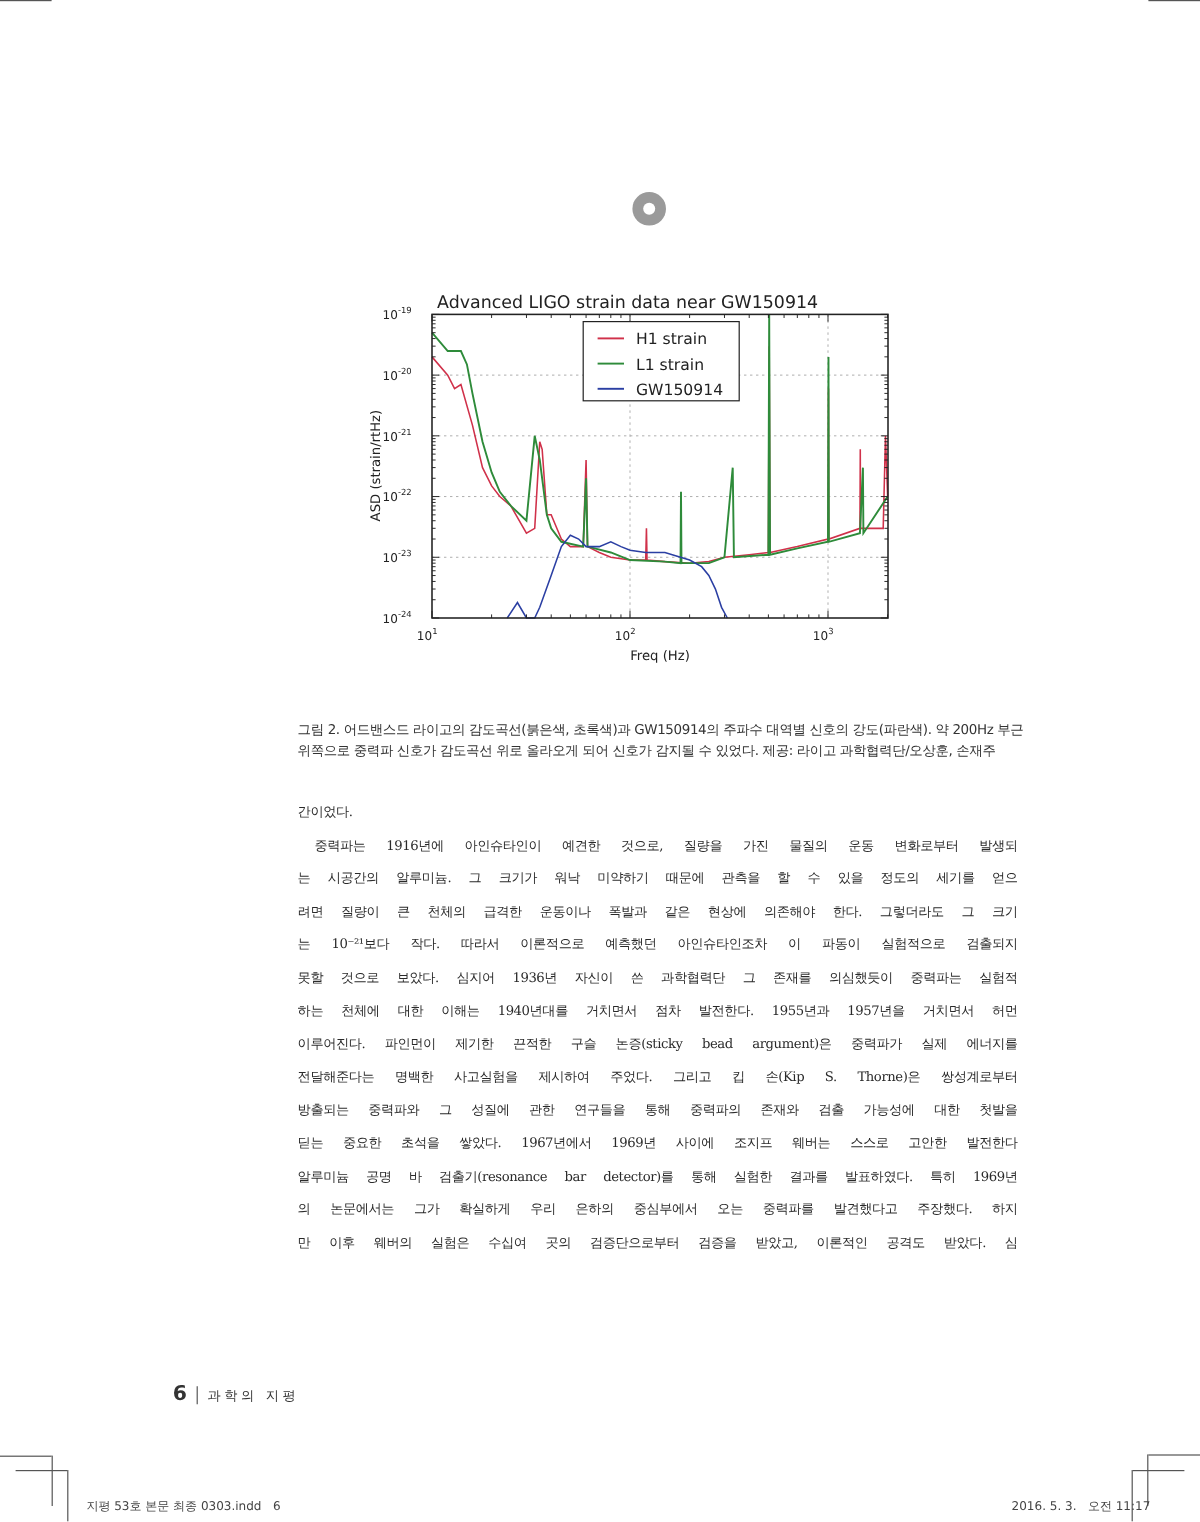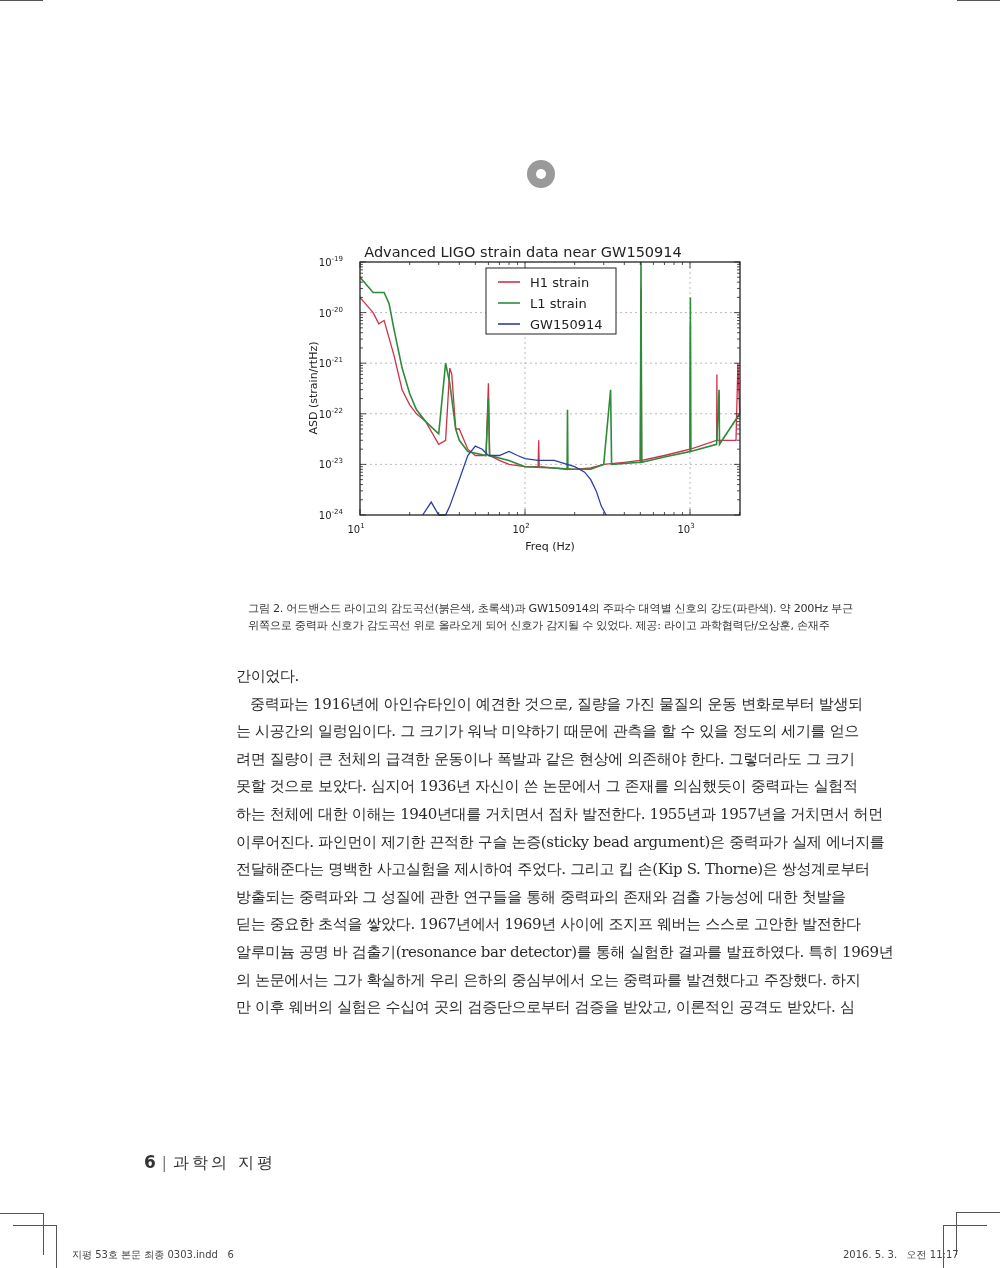--- a/index.html
+++ b/index.html
@@ -2,28 +2,28 @@
 <html><head>
 <meta charset="utf-8">
 <style>
   html, body { margin:0; padding:0; background:#ffffff; }
   body { width:1000px; height:1268px; position:relative; overflow:hidden; font-family:"DejaVu Sans", sans-serif; color:#222; }
   .crop { position:absolute; background:#555; }
   .ring { position:absolute; left:527px; top:160px; width:28px; height:28px; border-radius:50%; background:#9a9a9a; }
   .ring::after { content:""; position:absolute; left:9px; top:9px; width:10px; height:10px; border-radius:50%; background:#fff; }
   #chart { position:absolute; left:295px; top:235px; width:460px; height:325px; }
   .caption { position:absolute; left:248px; top:601px; width:610px; font-family:"DejaVu Sans", sans-serif; font-size:11.2px; line-height:16.5px; color:#333; letter-spacing:-0.3px; }
-  .body-text { position:absolute; left:236px; top:663px; width:600px; font-family:"DejaVu Serif", serif; font-size:15px; line-height:27.6px; color:#2a2a2a; letter-spacing:-0.35px; }
+  .body-text { position:absolute; left:248px; top:663px; width:600px; font-family:"DejaVu Serif", serif; font-size:11px; line-height:27.6px; color:#2a2a2a; letter-spacing:-0.35px; }
   .body-text .line { display:block; white-space:nowrap; text-align-last:justify; text-align:justify; }
   .body-text .line.last { text-align-last:left; }
   .body-text .indent { padding-left:14px; }
   .folio { position:absolute; left:144px; top:1152px; font-family:"DejaVu Sans", sans-serif; font-size:15px; color:#333; }
   .folio .num { font-weight:bold; font-size:17px; }
   .folio .sep { margin:0 6px; color:#777; }
-  .folio .title { letter-spacing:3px; font-size:16px; }
+  .folio .title { letter-spacing:3px; font-size:11px; }
   .slug-left { position:absolute; left:72px; top:1248px; font-size:10px; color:#444; font-family:"DejaVu Sans", sans-serif; }
   .slug-right { position:absolute; left:843px; top:1248px; font-size:10px; color:#444; font-family:"DejaVu Sans", sans-serif; }
 </style>
 </head>
 <body>
 
 <div class="crop" style="left:0;top:0;width:43px;height:1px;"></div>
 <div class="crop" style="left:957px;top:0;width:43px;height:1px;"></div>
 <div class="crop" style="left:0;top:1213px;width:43px;height:1px;"></div>
 <div class="crop" style="left:43px;top:1213px;width:1px;height:42px;"></div>
@@ -210,23 +210,24 @@
         <text x="530" y="329" font-family="DejaVu Sans, sans-serif" font-size="13" fill="#222">GW150914</text>
       </g>
   </g>
 </svg>
 
 <div class="caption">그림 2. 어드밴스드 라이고의 감도곡선(붉은색, 초록색)과 GW150914의 주파수 대역별 신호의 강도(파란색). 약 200Hz 부근 위쪽으로 중력파 신호가 감도곡선 위로 올라오게 되어 신호가 감지될 수 있었다. 제공: 라이고 과학협력단/오상훈, 손재주</div>
 
 <div class="body-text" id="article">
     <span class="line last">간이었다.</span>
     <span class="line indent">중력파는 1916년에 아인슈타인이 예견한 것으로, 질량을 가진 물질의 운동 변화로부터 발생되</span>
-    <span class="line">는 시공간의 일렁임이다. 그 크기가 워낙 미약하기 때문에 관측을 할 수 있을 정도의 세기를 얻으</span>
+    <span class="line">는 시공간의 알루미늄. 그 크기가 워낙 미약하기 때문에 관측을 할 수 있을 정도의 세기를 얻으</span>
     <span class="line">려면 질량이 큰 천체의 급격한 운동이나 폭발과 같은 현상에 의존해야 한다. 그렇더라도 그 크기</span>
-    <span class="line">못할 것으로 보았다. 심지어 1936년 자신이 쓴 논문에서 그 존재를 의심했듯이 중력파는 실험적</span>
+    <span class="line">는 10⁻²¹보다 작다. 따라서 이론적으로 예측했던 아인슈타인조차 이 파동이 실험적으로 검출되지</span>
+    <span class="line">못할 것으로 보았다. 심지어 1936년 자신이 쓴 과학협력단 그 존재를 의심했듯이 중력파는 실험적</span>
     <span class="line">하는 천체에 대한 이해는 1940년대를 거치면서 점차 발전한다. 1955년과 1957년을 거치면서 허먼</span>
     <span class="line">이루어진다. 파인먼이 제기한 끈적한 구슬 논증(sticky bead argument)은 중력파가 실제 에너지를</span>
     <span class="line">전달해준다는 명백한 사고실험을 제시하여 주었다. 그리고 킵 손(Kip S. Thorne)은 쌍성계로부터</span>
     <span class="line">방출되는 중력파와 그 성질에 관한 연구들을 통해 중력파의 존재와 검출 가능성에 대한 첫발을</span>
     <span class="line">딛는 중요한 초석을 쌓았다. 1967년에서 1969년 사이에 조지프 웨버는 스스로 고안한 발전한다</span>
     <span class="line">알루미늄 공명 바 검출기(resonance bar detector)를 통해 실험한 결과를 발표하였다. 특히 1969년</span>
     <span class="line">의 논문에서는 그가 확실하게 우리 은하의 중심부에서 오는 중력파를 발견했다고 주장했다. 하지</span>
     <span class="line">만 이후 웨버의 실험은 수십여 곳의 검증단으로부터 검증을 받았고, 이론적인 공격도 받았다. 심</span>
   </div>
 

